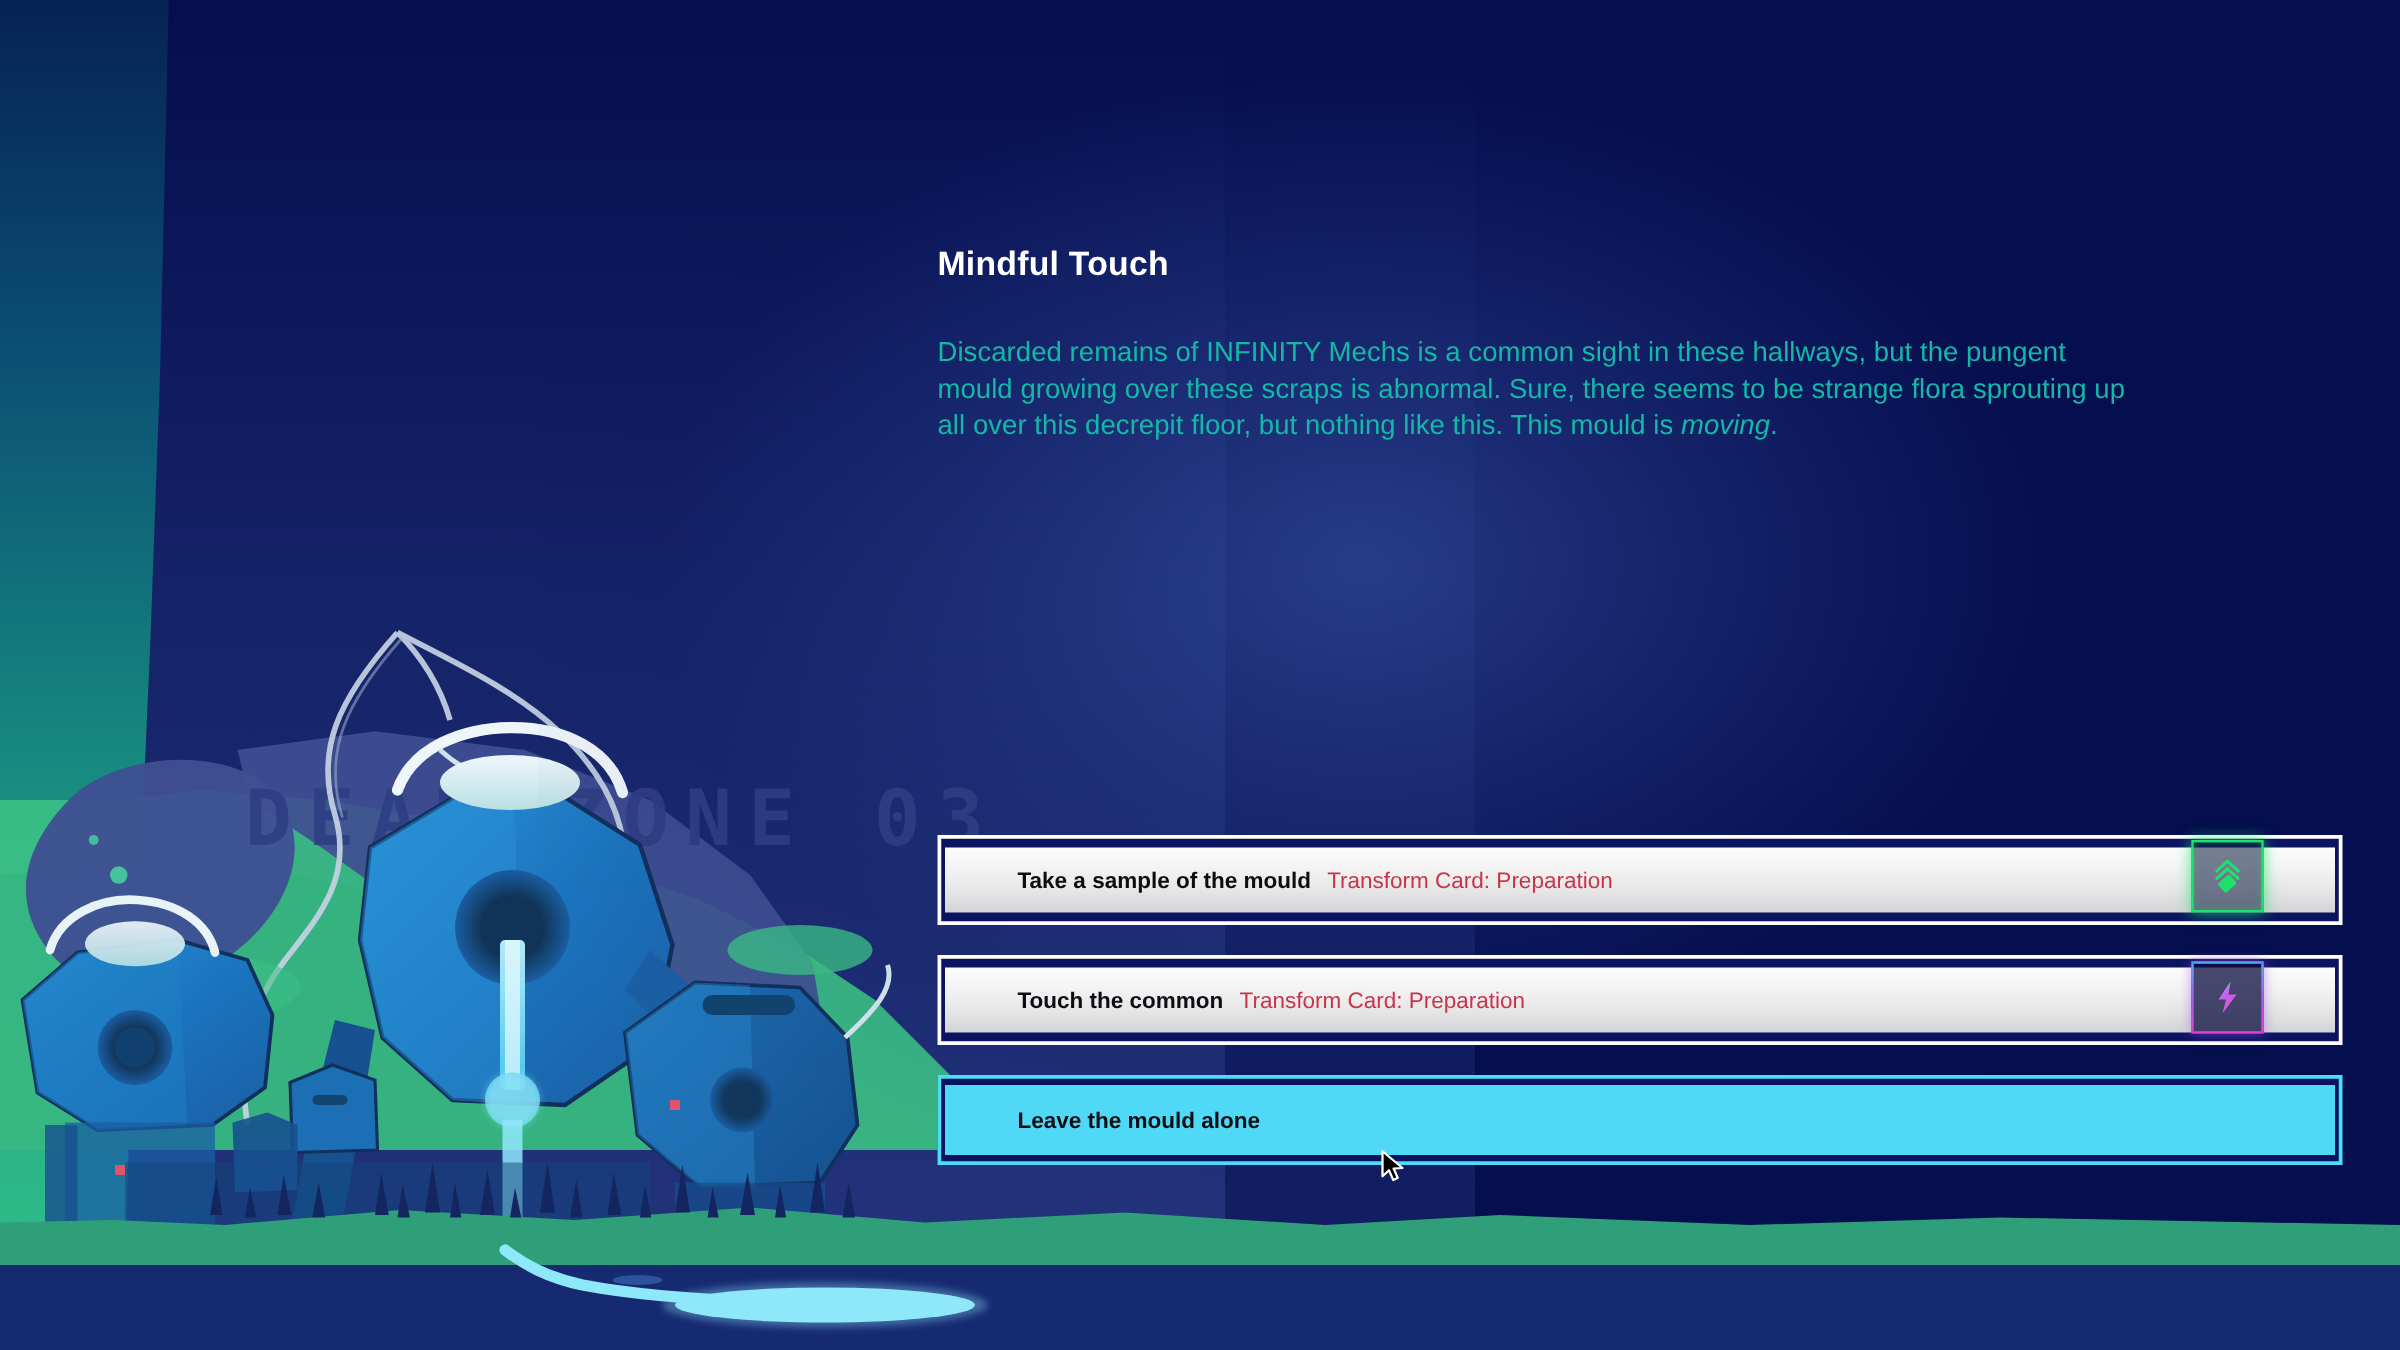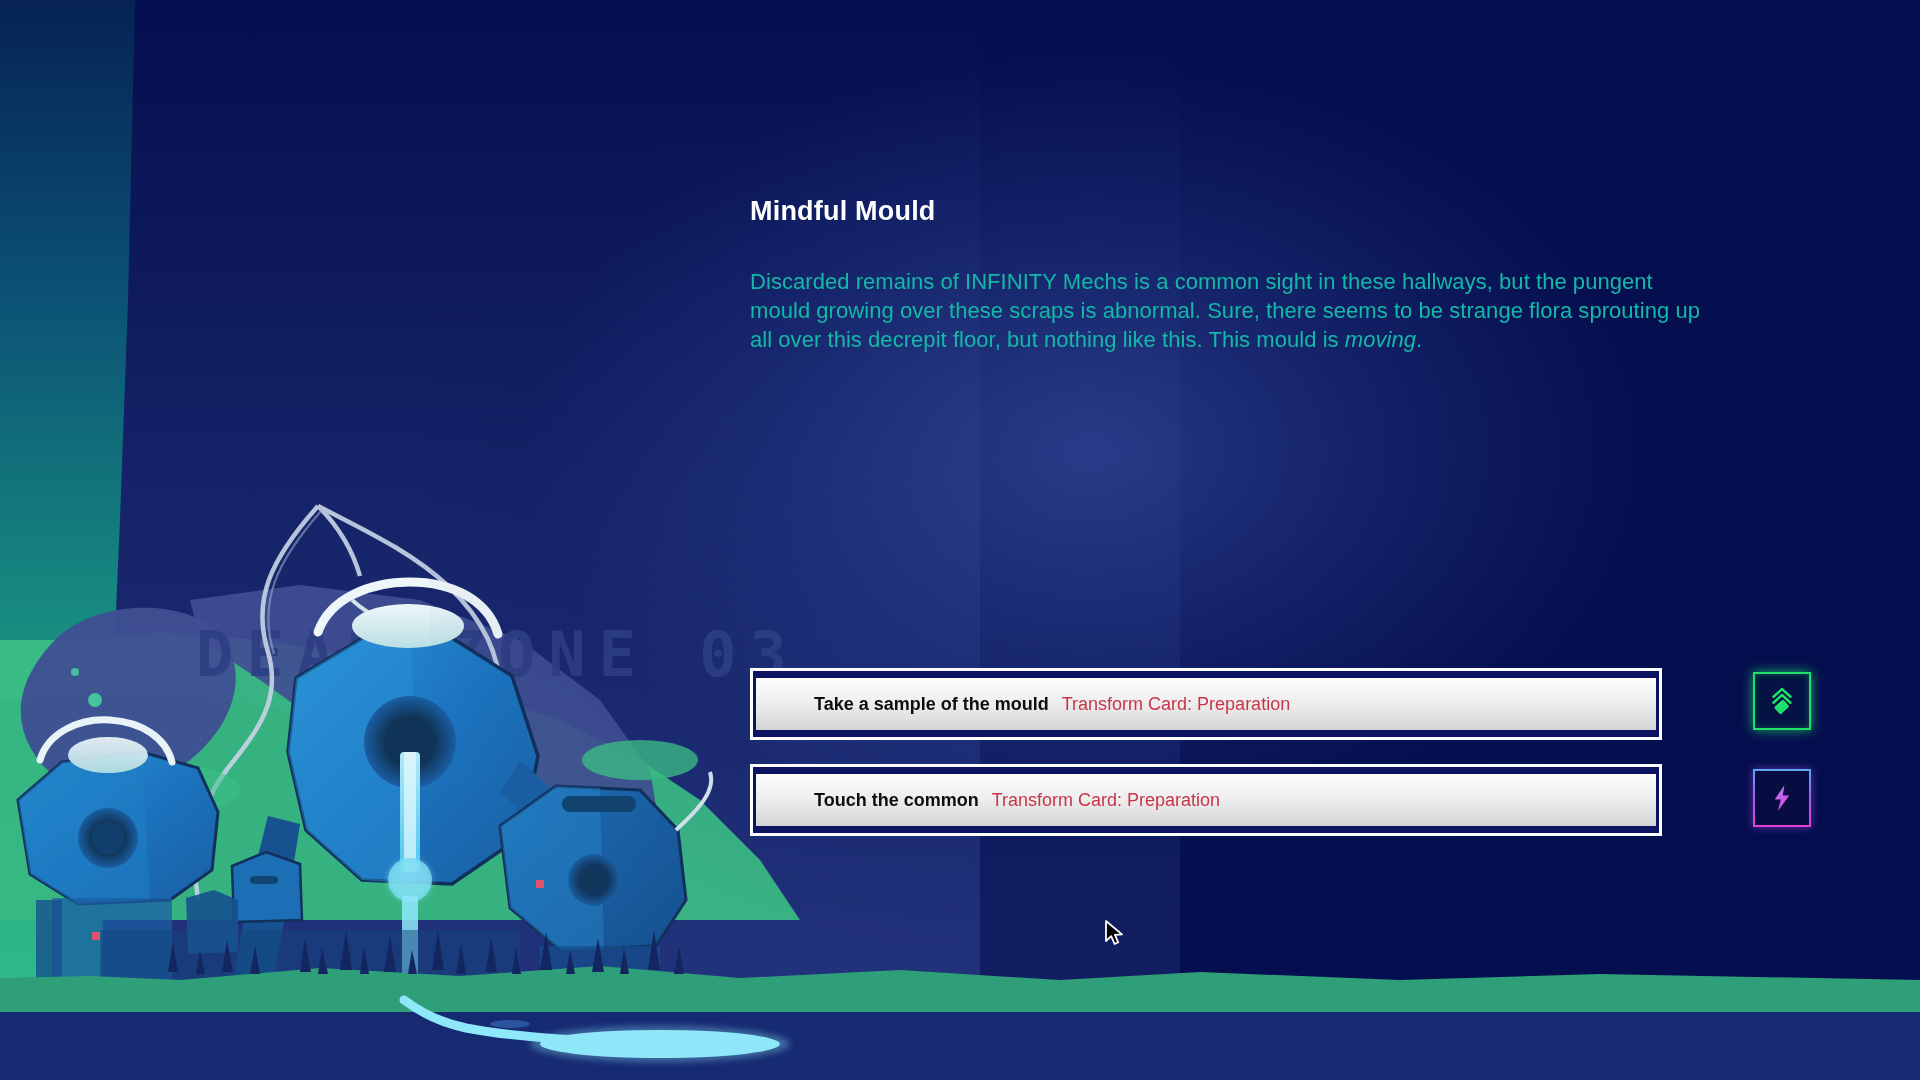--- a/index.html
+++ b/index.html
@@ -56,21 +56,21 @@
   .story-para em { font-style:italic; }
 
   
   #choices {
     position:absolute;
     left:750px; top:668px;
     width:960px;
   }
   .choice {
     position:relative;
-    width:912px; height:72px;
+    width:1124px; height:72px;
     margin-bottom:24px;
     border:3px solid #ffffff;
     background:#0b1461;
     padding:3px;
     display:flex;
     align-items:center;
     cursor:pointer;
   }
   .choice-face {
     position:relative;
@@ -296,37 +296,42 @@
       <path d="M404,1000 C420,1012 438,1022 466,1028 C508,1036 560,1040 620,1042" fill="none" stroke="#8fe7fa" stroke-width="9" stroke-linecap="round"></path>
       <ellipse cx="660" cy="1044" rx="120" ry="14" fill="#8fe7fa"></ellipse>
       <ellipse cx="660" cy="1044" rx="130" ry="18" fill="#8fe7fa" opacity="0.35" filter="url(#blurTiny)"></ellipse>
       <ellipse cx="510" cy="1024" rx="20" ry="4" fill="#2f5fa8" opacity="0.8"></ellipse>
     </g>
   </svg>
 
   <div id="center-glow"></div>
 
   <div id="narrative">
-    <div id="story-title">Mindful Mould</div>
+    <div id="story-title">Mindful Touch</div>
     <div id="story-body">
         <p class="story-para"><span>Discarded remains of INFINITY Mechs is a common sight in these hallways, but the pungent mould growing over these scraps is abnormal. Sure, there seems to be strange flora sprouting up all over this decrepit floor, but nothing like this. This mould is </span><em>moving</em><span>.</span></p>
       </div>
   </div>
 
   <div id="choices">
       <div class="choice">
         <div class="choice-face">
           <span class="choice-label">Take a sample of the mould</span>
           <span class="choice-effect" style="color: rgb(200, 53, 75);">Transform Card: Preparation</span>
         </div>
       </div>
       <div class="choice">
         <div class="choice-face">
           <span class="choice-label">Touch the common</span>
           <span class="choice-effect" style="color: rgb(200, 53, 75);">Transform Card: Preparation</span>
+        </div>
+      </div>
+      <div class="choice hovered">
+        <div class="choice-face">
+          <span class="choice-label">Leave the mould alone</span>
         </div>
       </div>
     </div>
 
   <div id="status-icons">
       <div class="status-icon deck">
         <svg viewBox="0 0 40 40" width="34" height="34">
           <g fill="none" stroke="#1ee06a" stroke-width="3" stroke-linejoin="round" stroke-linecap="round">
             <path d="M20 6 L30 15"></path>
             <path d="M20 6 L10 15"></path>

